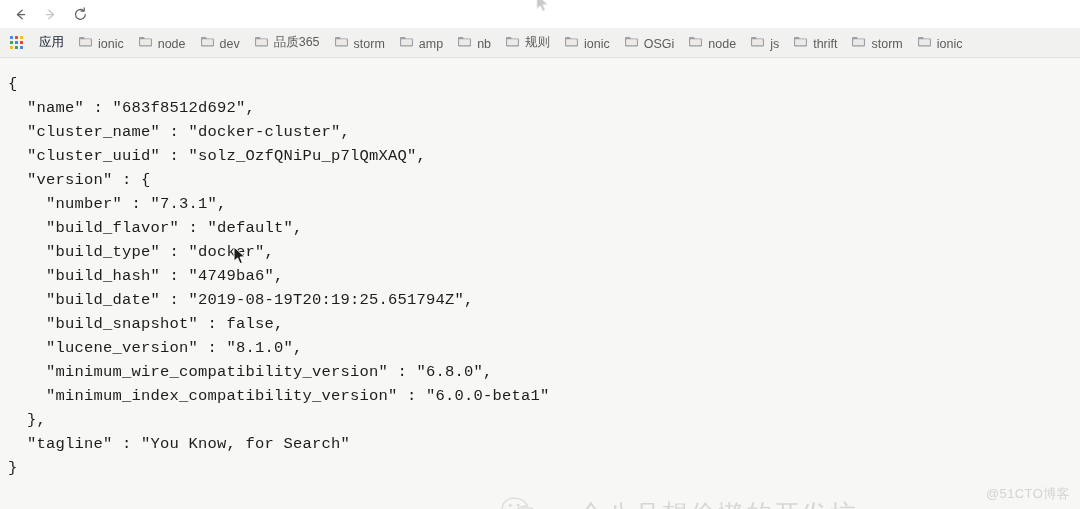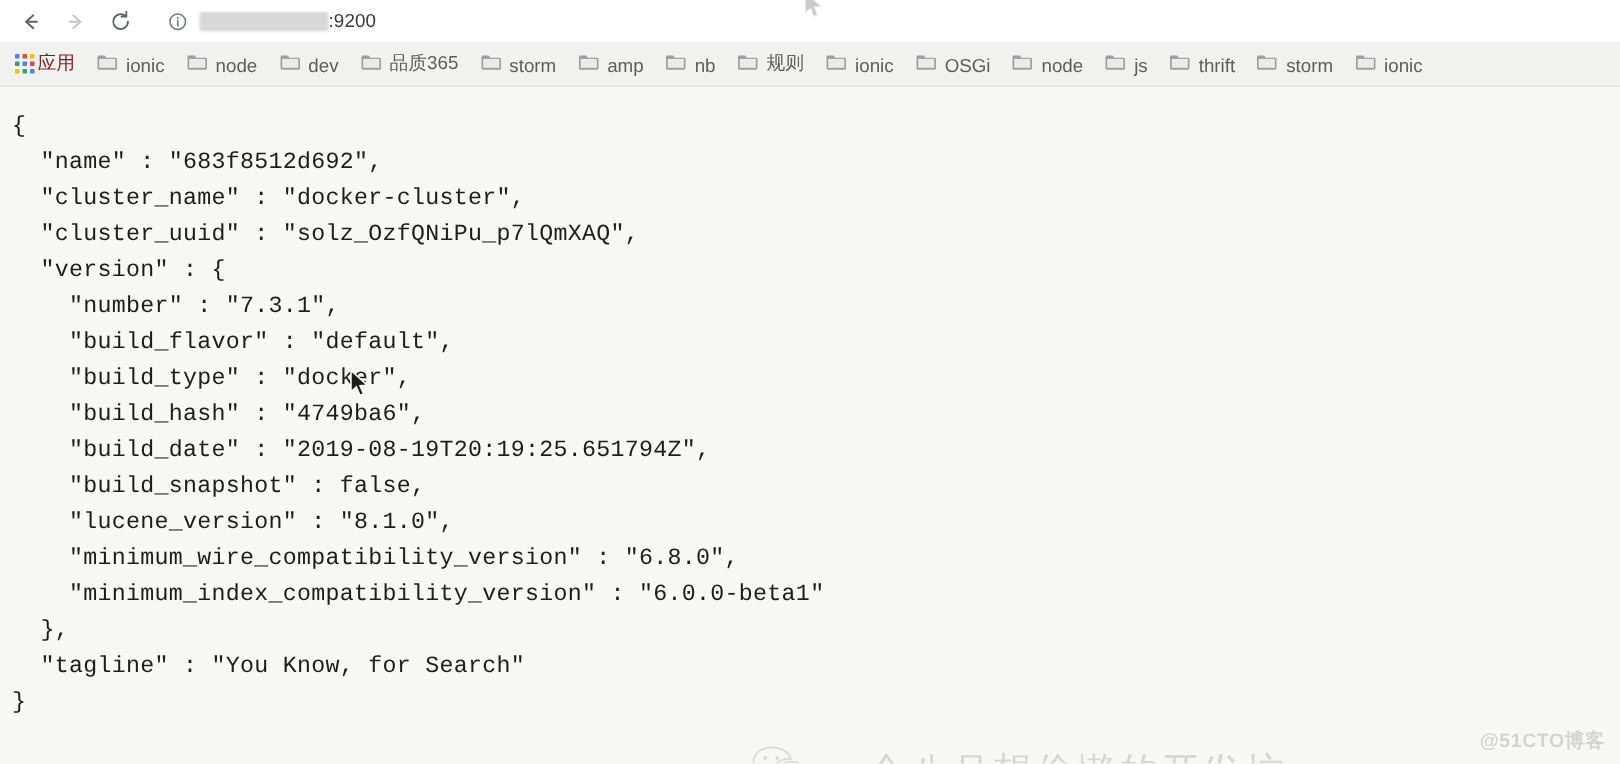--- a/index.html
+++ b/index.html
@@ -104,25 +104,25 @@
     font-size: 12.5px;
     color: #5d5d5d;
     white-space: nowrap;
     cursor: pointer;
     flex-shrink: 0;
   }
 
   #apps-shortcut {
     display: flex;
     align-items: center;
-    gap: 2px;
+    gap: 16px;
     padding: 3px 6px 3px 4px;
     border-radius: 3px;
     font-size: 12.5px;
-    color: #7f1d1d;
+    color: #0f172a;
     cursor: pointer;
     flex-shrink: 0;
   }
 
   #apps-grid {
     width: 13px;
     height: 13px;
     display: grid;
     grid-template-columns: repeat(3, 1fr);
     grid-template-rows: repeat(3, 1fr);
@@ -178,21 +178,20 @@
   }
 
   #attribution {
     position: absolute;
     right: 10px;
     bottom: 6px;
     font-size: 13px;
     color: #d4d4d2;
     letter-spacing: .4px;
     white-space: nowrap;
-    font-weight: bold;
   }
 </style>
 </head>
 <body>
 
 <div id="browser-window">
 
   <div id="toolbar">
 
     <div class="nav-btn">
@@ -215,33 +214,20 @@
 
     <div class="nav-btn">
       <span>
         <svg width="17" height="17" viewBox="0 0 17 17">
           <path d="M13.3 8.5 A4.9 4.9 0 1 1 11.6 4.7" fill="none" stroke="#5f6368" stroke-width="1.25" stroke-linecap="round"></path>
           <path d="M12.2 1.9 L12.2 5.1 L9.0 5.1" fill="none" stroke="#5f6368" stroke-width="1.25" stroke-linecap="round" stroke-linejoin="round"></path>
         </svg>
       </span>
     </div>
 
-    <div id="omnibox">
-      <span id="info-icon">
-        <svg width="13" height="13" viewBox="0 0 14 14">
-          <circle cx="7" cy="7" r="5.6" fill="none" stroke="#70757a" stroke-width="1.1"></circle>
-          <circle cx="7" cy="4.3" r="0.75" fill="#70757a"></circle>
-          <path d="M7 6.2 L7 10" stroke="#70757a" stroke-width="1.1" stroke-linecap="round"></path>
-        </svg>
-      </span>
-      <span id="url-area">
-        <span id="url-redacted"></span>
-        <span id="url-port">:9200</span>
-      </span>
-    </div>
   </div>
 
   <div id="bookmarks-bar">
 
     <div id="apps-shortcut">
       <span id="apps-grid">
         <i style="background:#4285f4"></i>
           <i style="background:#ea4335"></i>
           <i style="background:#fbbc05"></i>
         <i style="background:#34a853"></i>

